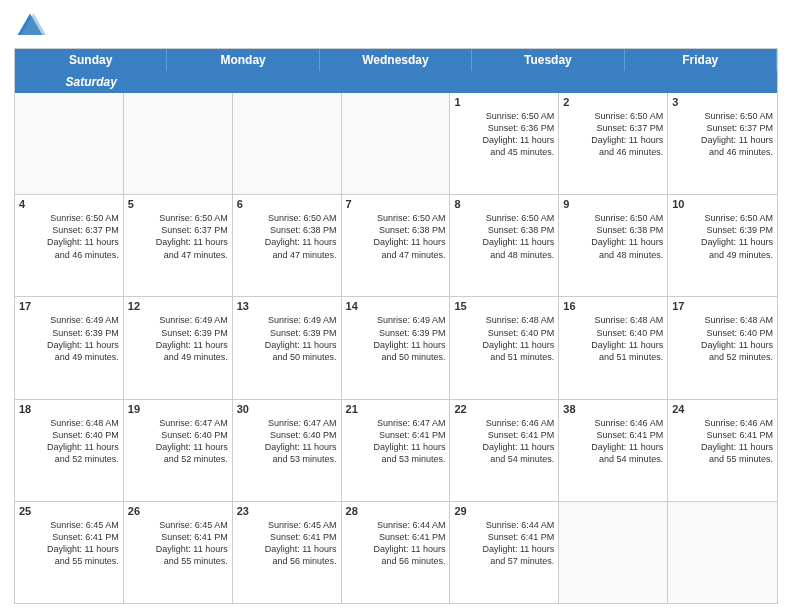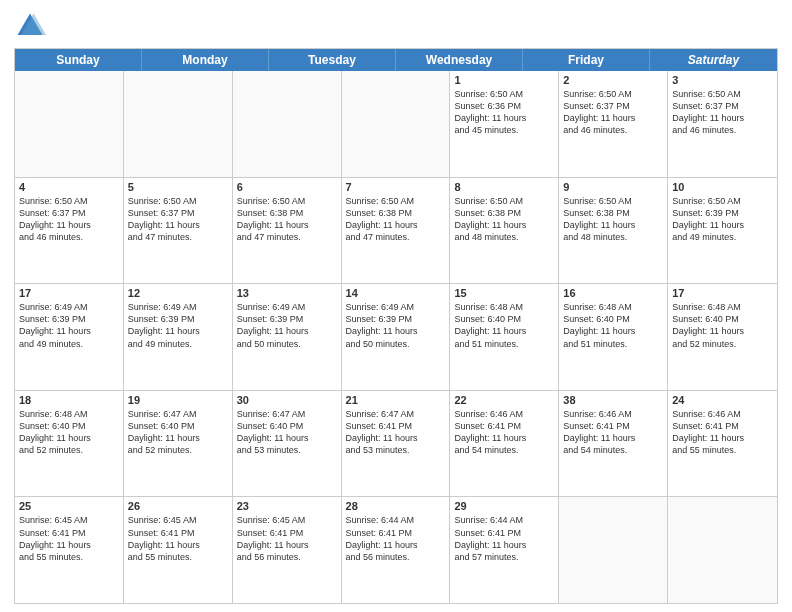--- a/index.html
+++ b/index.html
@@ -60,21 +60,21 @@
       color: #555;
     }
     .calendar {
       flex: 1;
       display: flex;
       flex-direction: column;
       border: 1px solid #ccc;
     }
     .cal-header {
       display: grid;
-      grid-template-columns: repeat(6, 1fr);
+      grid-template-columns: repeat(5, 1fr);
       background: #3a7fc1;
     }
     .cal-header-cell {
       color: #fff;
       font-size: 12px;
       font-weight: bold;
       padding: 4px 4px;
       text-align: center;
       border-right: 1px solid #5a9fd1;
     }
@@ -104,20 +104,21 @@
     .day-num {
       font-size: 11px;
       font-weight: bold;
       display: block;
       margin-bottom: 2px;
     }
     .cell-text {
       font-size: 9px;
       line-height: 1.35;
       color: #333;
+      text-align: right;
     }
   </style>
 </head>
 <body>
 
 <div class="page">
   <div class="header">
     <div class="logo">
       <svg class="logo-icon" viewBox="0 0 36 36">
         <polygon points="18,4 32,28 4,28" fill="#3a7fc1"></polygon>
@@ -131,22 +132,22 @@
     <div class="title-block">
       <div class="month-title"></div>
       <div class="location"></div>
     </div>
   </div>
 
   <div class="calendar">
     <div class="cal-header" id="cal-header">
         <div class="cal-header-cell">Sunday</div>
         <div class="cal-header-cell">Monday</div>
+        <div class="cal-header-cell">Wednesday</div>
         <div class="cal-header-cell">Tuesday</div>
-        <div class="cal-header-cell">Wednesday</div>
         <div class="cal-header-cell">Friday</div>
         <div class="cal-header-cell">Saturday</div>
       </div>
     <div class="cal-body" id="cal-body">
         <div class="cal-row">
           <div class="cal-cell empty"></div>
           <div class="cal-cell empty"></div>
           <div class="cal-cell empty"></div>
           <div class="cal-cell empty"></div>
           <div class="cal-cell">

